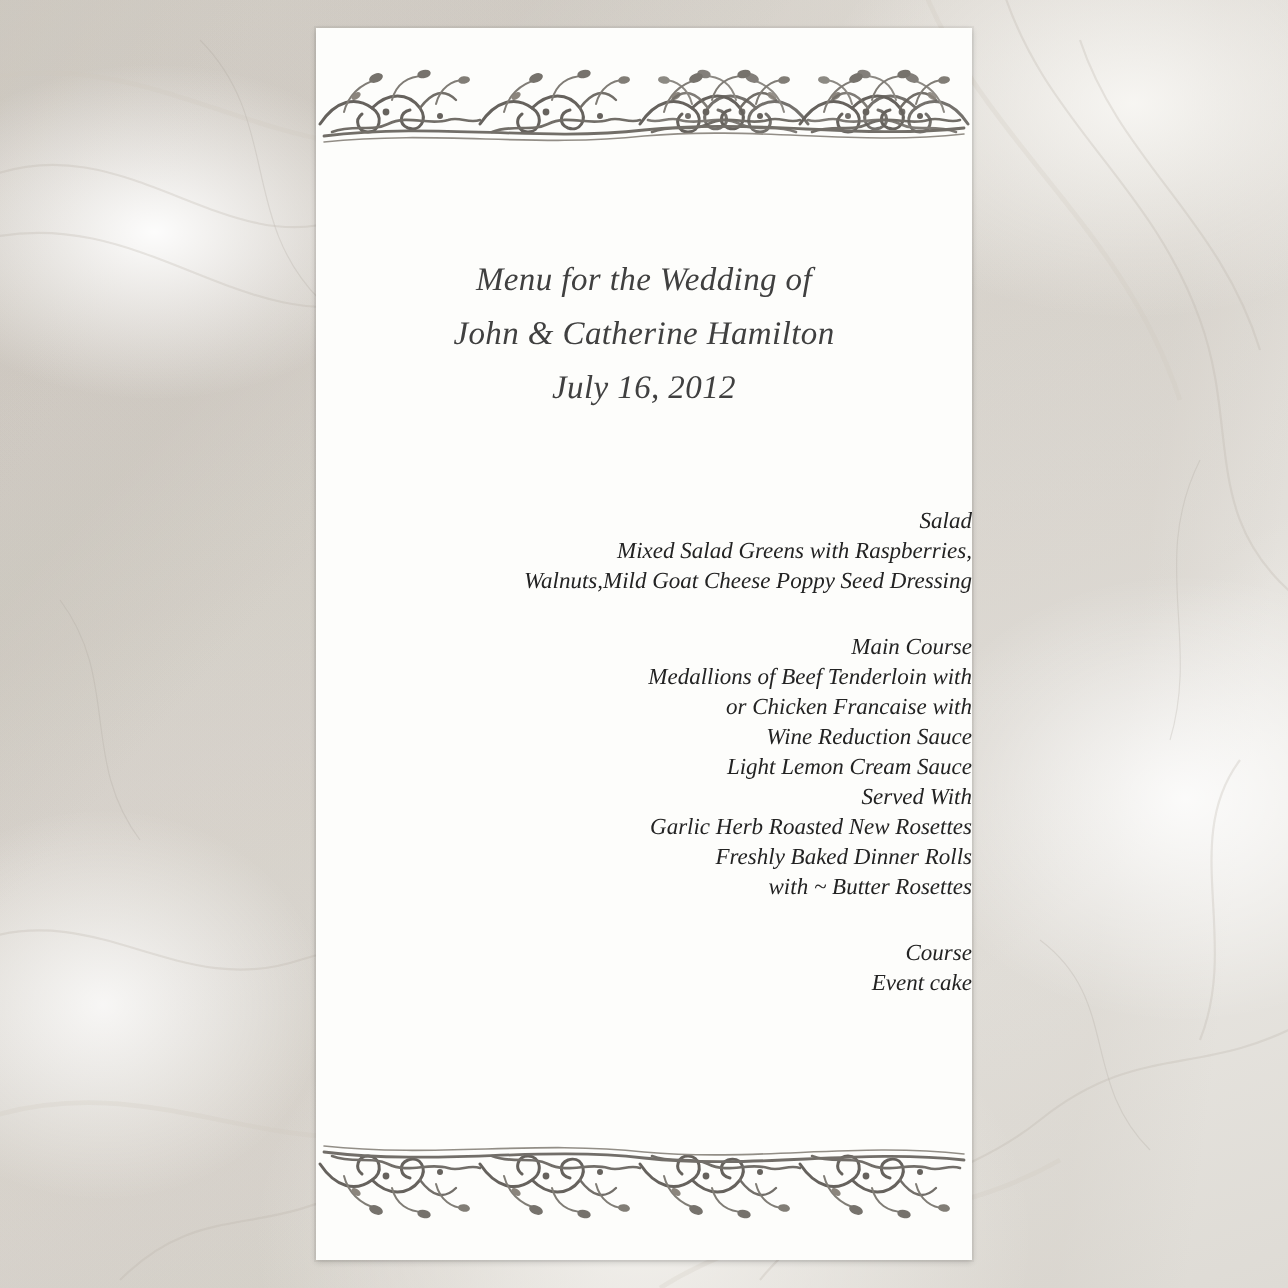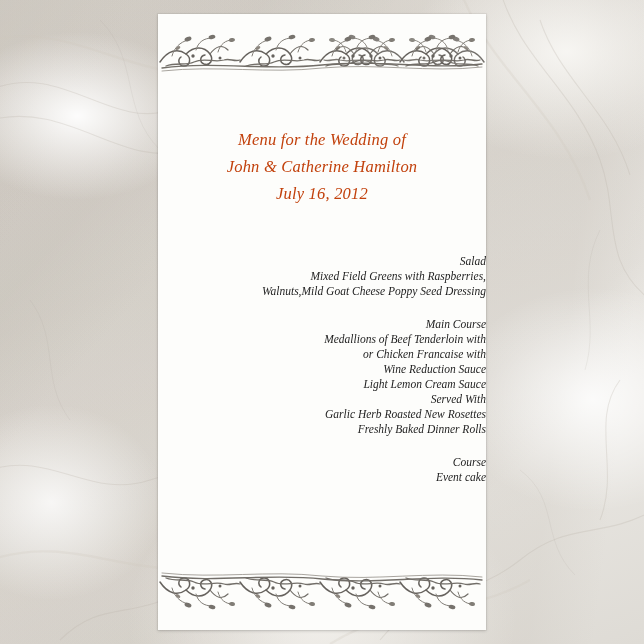--- a/index.html
+++ b/index.html
@@ -69,21 +69,21 @@
     top: 0;
     width: 328px;
   }
 
   .title-block {
     position: absolute;
     top: 112px;
     left: 0;
     width: 328px;
     text-align: center;
-    color: #c2410c;
+    color: #404040;
   }
   .title-line {
     font-size: 16.5px;
     line-height: 27px;
     font-style: italic;
     letter-spacing: 0.2px;
   }
 
   .courses {
     position: absolute;
@@ -176,33 +176,34 @@
     <div class="title-block">
       <div class="title-line">Menu for the Wedding of</div>
       <div class="title-line">John &amp; Catherine Hamilton</div>
       <div class="title-line">July 16, 2012</div>
     </div>
 
     <div class="courses">
 
       <div class="course">
         <div class="course-name">Salad</div>
-        <div class="course-line">Mixed Field Greens with Raspberries,</div>
+        <div class="course-line">Mixed Salad Greens with Raspberries,</div>
         <div class="course-line">Walnuts,Mild Goat Cheese Poppy Seed Dressing</div>
       </div>
 
       <div class="course">
         <div class="course-name">Main Course</div>
         <div class="course-line">Medallions of Beef Tenderloin with</div>
         <div class="course-line">or Chicken Francaise with</div>
         <div class="course-line">Wine Reduction Sauce</div>
         <div class="course-line">Light Lemon Cream Sauce</div>
         <div class="course-line">Served With</div>
         <div class="course-line">Garlic Herb Roasted New Rosettes</div>
         <div class="course-line">Freshly Baked Dinner Rolls</div>
+        <div class="course-line">with ~ Butter Rosettes</div>
       </div>
 
       <div class="course">
         <div class="course-name">Course</div>
         <div class="course-line">Event cake</div>
       </div>
 
     </div>
   </div>
 

